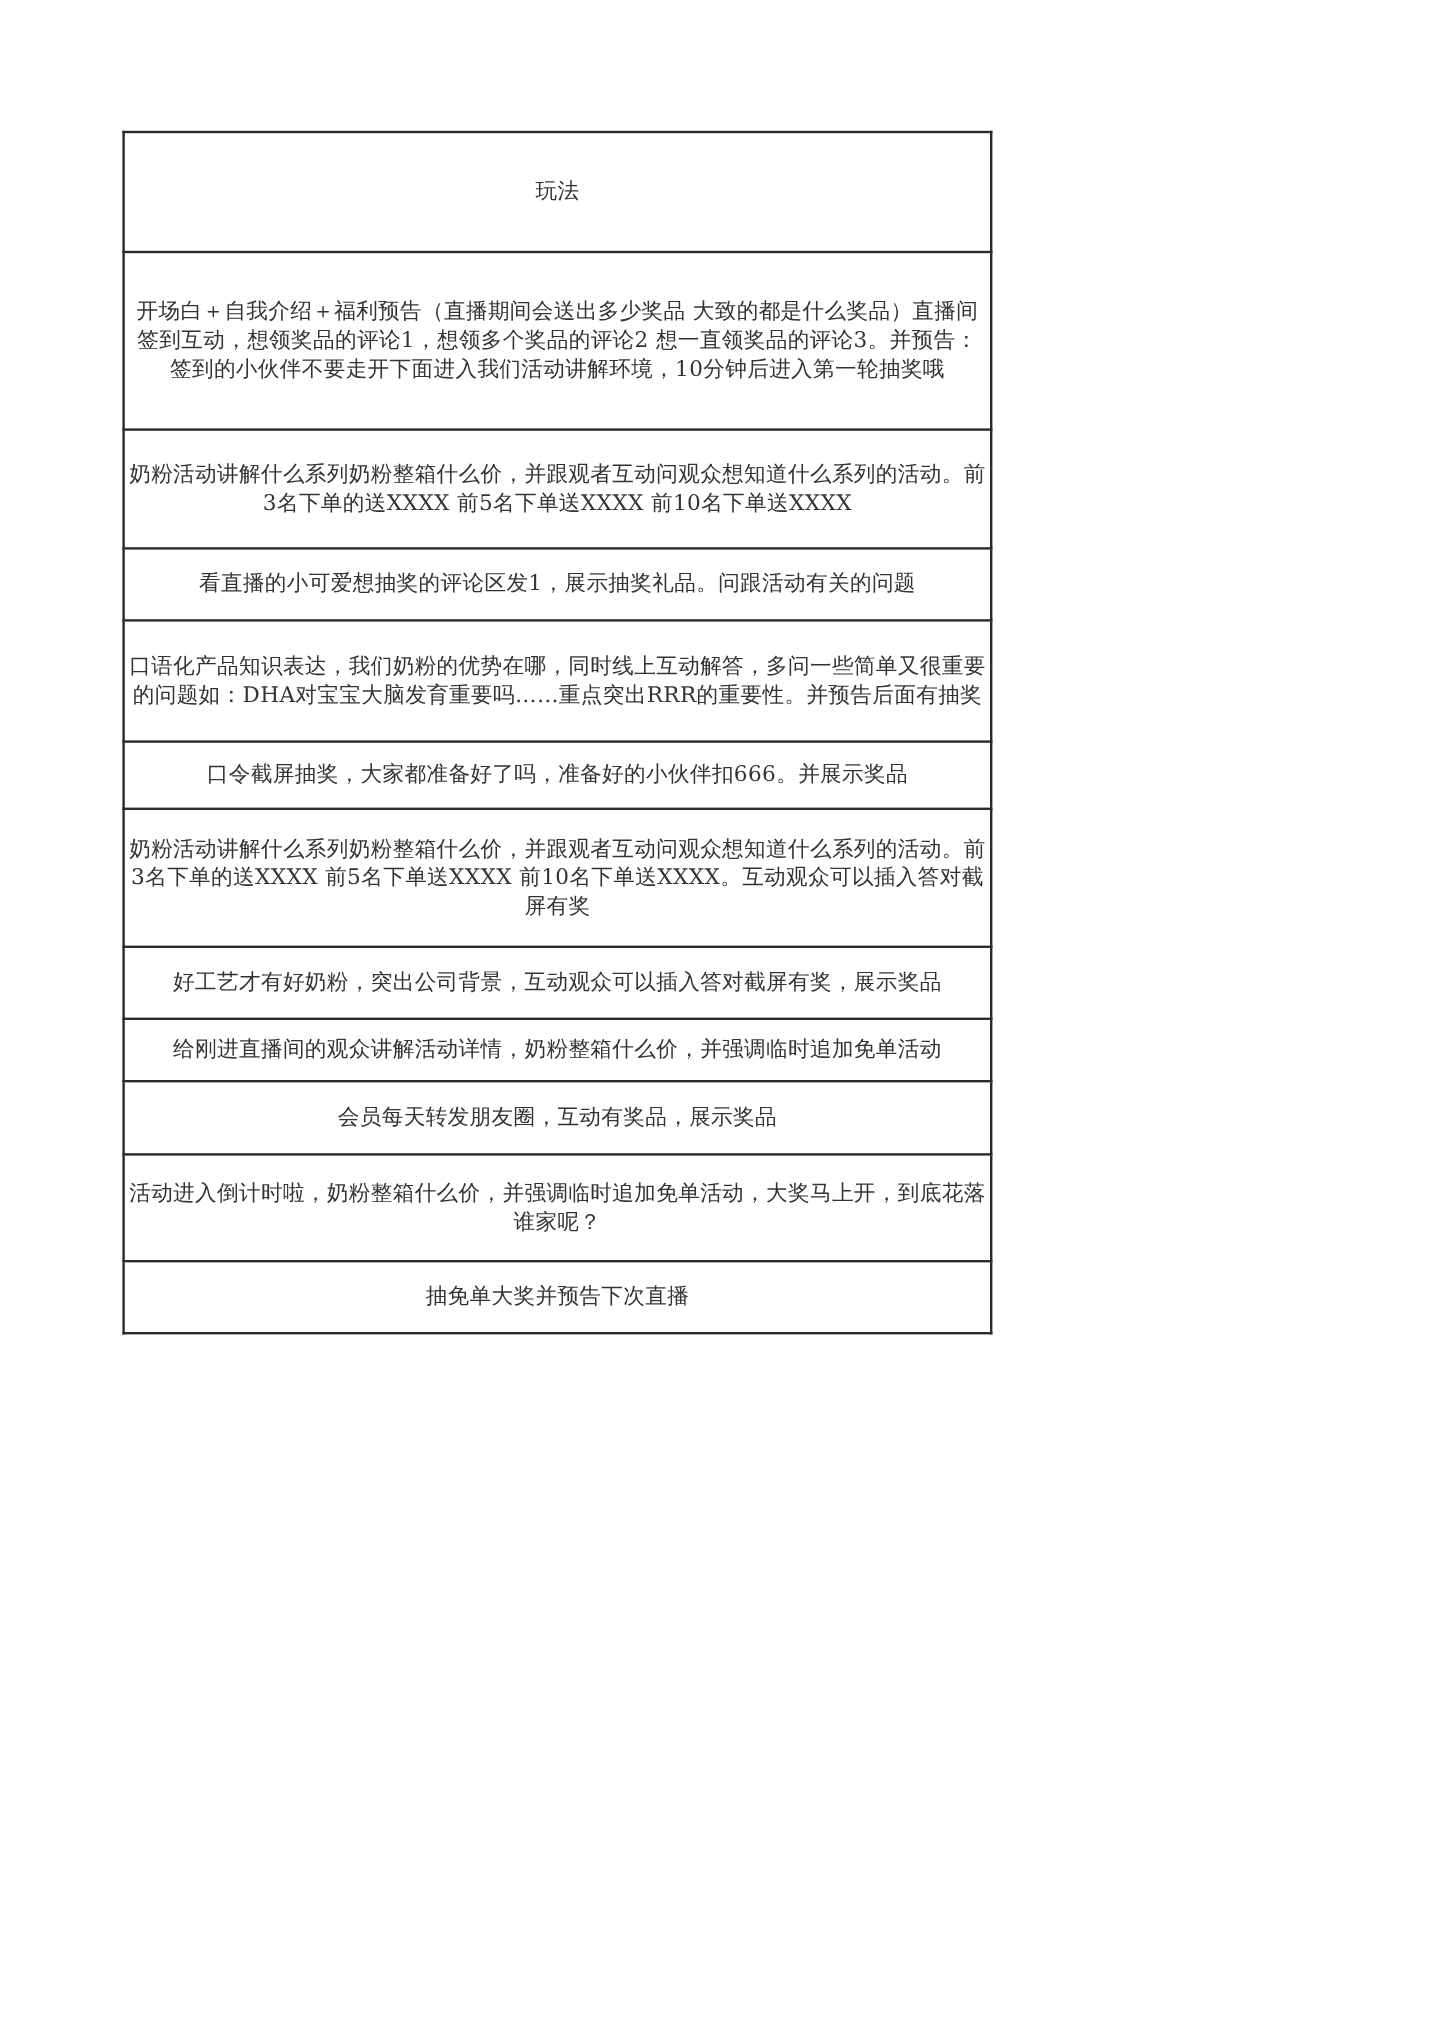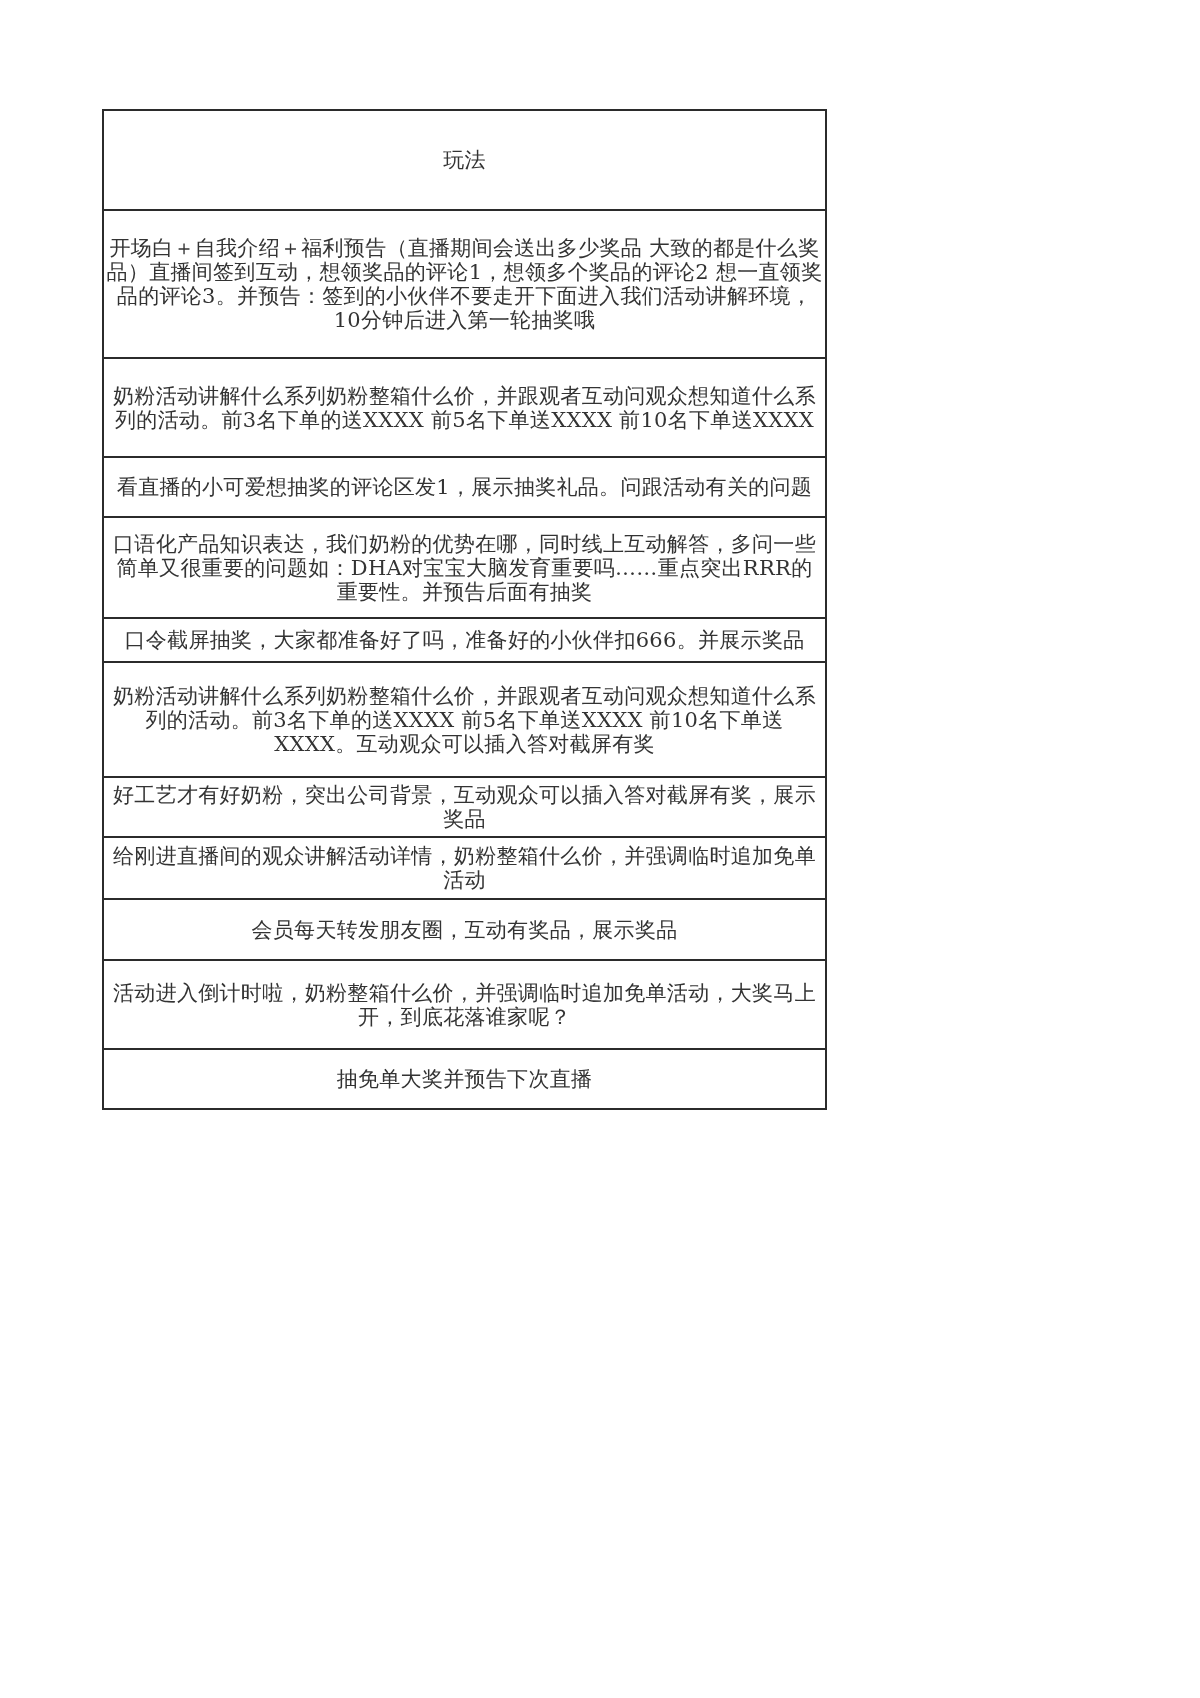--- a/index.html
+++ b/index.html
@@ -6,21 +6,21 @@
   body { width: 1200px; height: 1698px; position: relative; overflow: hidden; }
   .sheet {
     position: absolute; left: 102px; top: 109px; width: 725px;
     border-collapse: collapse;
     font-family: "DejaVu Serif", "Liberation Serif", serif;
     color: #333333;
   }
   .sheet td {
     border: 2px solid #2b2b2b;
     text-align: center; vertical-align: middle;
-    font-size: 21px; line-height: 24px;
+    font-size: 18px; line-height: 24px;
     padding: 0 2px;
     letter-spacing: 0.3px;
   }
 </style>
 </head>
 <body>
 
 <table class="sheet">
   <tbody>
     <tr style="height:100px">
@@ -31,30 +31,30 @@
     </tr>
     <tr style="height:99px">
       <td>奶粉活动讲解什么系列奶粉整箱什么价，并跟观者互动问观众想知道什么系列的活动。前3名下单的送XXXX 前5名下单送XXXX 前10名下单送XXXX</td>
     </tr>
     <tr style="height:60px">
       <td>看直播的小可爱想抽奖的评论区发1，展示抽奖礼品。问跟活动有关的问题</td>
     </tr>
     <tr style="height:101px">
       <td>口语化产品知识表达，我们奶粉的优势在哪，同时线上互动解答，多问一些简单又很重要的问题如：DHA对宝宝大脑发育重要吗……重点突出RRR的重要性。并预告后面有抽奖</td>
     </tr>
-    <tr style="height:44px">
+    <tr style="height:56px">
       <td>口令截屏抽奖，大家都准备好了吗，准备好的小伙伴扣666。并展示奖品</td>
     </tr>
     <tr style="height:115px">
       <td>奶粉活动讲解什么系列奶粉整箱什么价，并跟观者互动问观众想知道什么系列的活动。前3名下单的送XXXX 前5名下单送XXXX 前10名下单送XXXX。互动观众可以插入答对截屏有奖</td>
     </tr>
     <tr style="height:60px">
       <td>好工艺才有好奶粉，突出公司背景，互动观众可以插入答对截屏有奖，展示奖品</td>
     </tr>
-    <tr style="height:62px">
+    <tr style="height:52px">
       <td>给刚进直播间的观众讲解活动详情，奶粉整箱什么价，并强调临时追加免单活动</td>
     </tr>
     <tr style="height:61px">
       <td>会员每天转发朋友圈，互动有奖品，展示奖品</td>
     </tr>
     <tr style="height:89px">
       <td>活动进入倒计时啦，奶粉整箱什么价，并强调临时追加免单活动，大奖马上开，到底花落谁家呢？</td>
     </tr>
     <tr style="height:60px">
       <td>抽免单大奖并预告下次直播</td>

